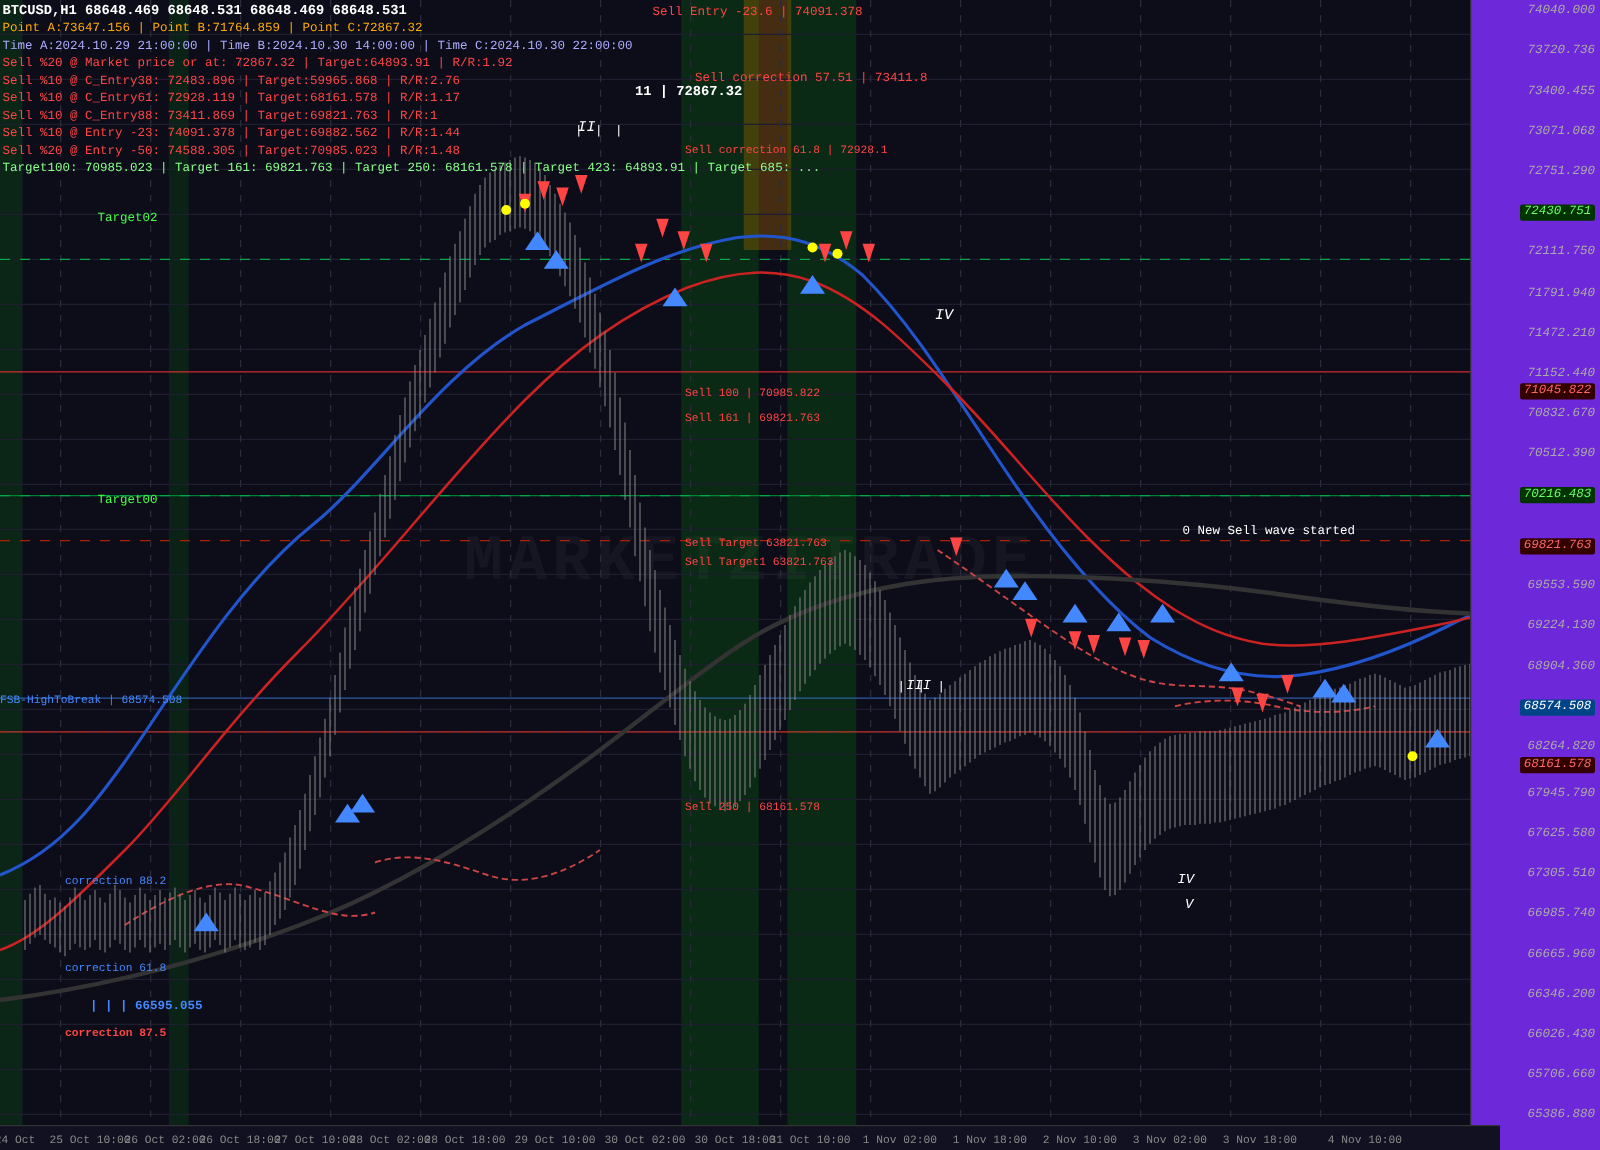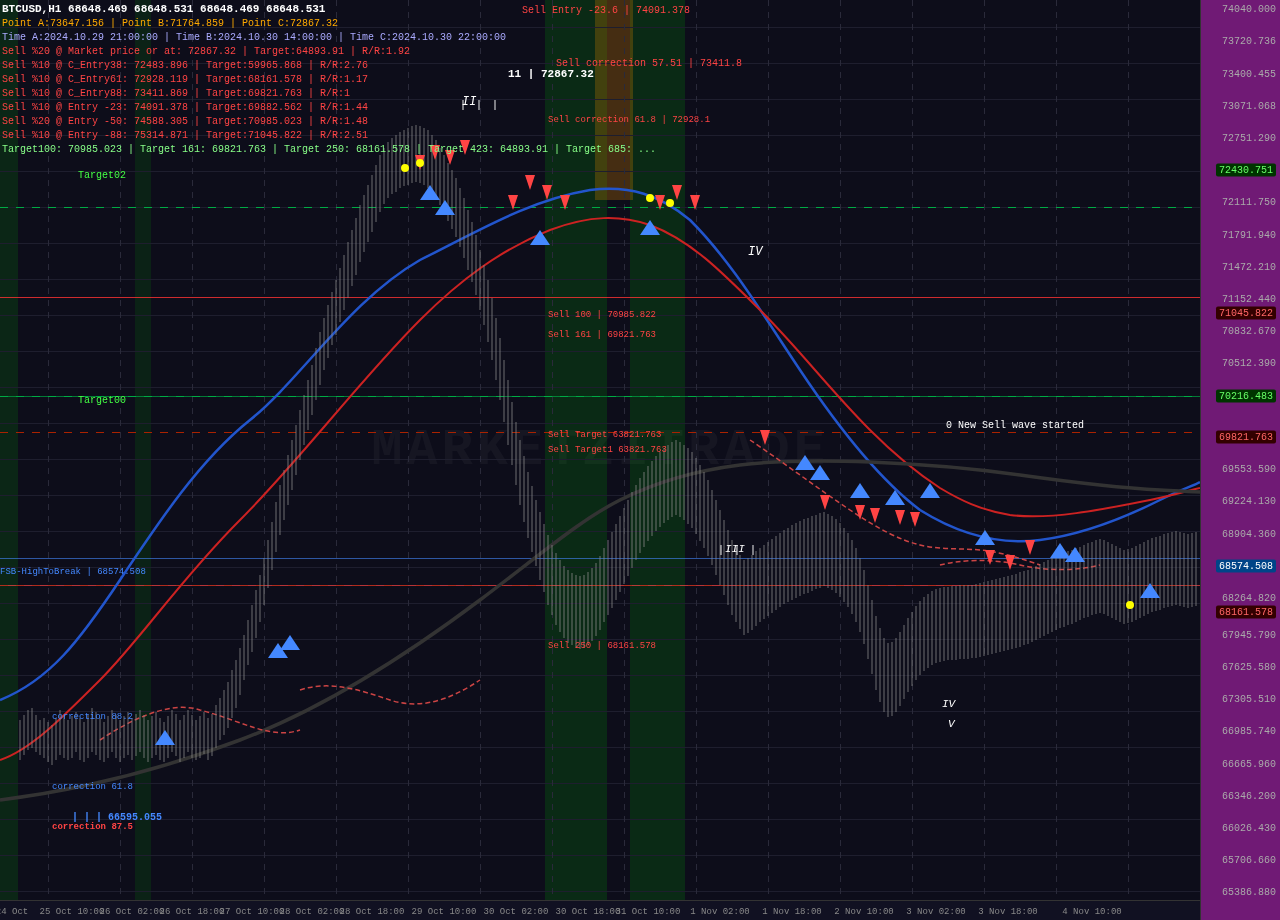--- a/index.html
+++ b/index.html
@@ -36,25 +36,26 @@
     }
     #info-panel .sell-line { color: #ff4444; }
     #info-panel .point-line { color: #ffaa00; }
     #info-panel .time-line { color: #aaaaff; }
     #info-panel .target-line { color: #88ff88; }
 
     #price-axis {
       position: absolute;
       right: 0;
       top: 0;
-      width: 80px;
+      width: 104px;
       height: 100%;
-      background: #701a75;
+      background: #6d28d9;
       border-left: 1px solid #333;
       z-index: 5;
+      font-style: italic;
     }
     .price-label {
       position: absolute;
       right: 4px;
       font-size: 10px;
       color: #aaa;
       transform: translateY(-50%);
     }
     .price-label.highlight-red {
       color: #ff6666;
@@ -140,21 +141,21 @@
 
     
     .chart-label {
       position: absolute;
       font-size: 10px;
       pointer-events: none;
       white-space: nowrap;
     }
     .label-red { color: #ff4444; }
     .label-green { color: #44ff44; }
-    .label-blue { color: #4488ff; margin-top: 12px; }
+    .label-blue { color: #4488ff; }
     .label-white { color: #ffffff; }
 
     
     #watermark {
       position: absolute;
       left: 50%;
       top: 50%;
       transform: translate(-50%, -50%);
       font-size: 52px;
       font-weight: bold;
@@ -716,17 +717,16 @@
       <span>BTCUSD,H1</span>&nbsp;<span>68648.469 68648.531 68648.469 68648.531</span>
     </div>
     <div class="point-line">Point A:73647.156 | Point B:71764.859 | Point C:72867.32</div>
     <div class="time-line">Time A:2024.10.29 21:00:00 | Time B:2024.10.30 14:00:00 | Time C:2024.10.30 22:00:00</div>
     <div class="sell-line">Sell %20 @ Market price or at: 72867.32 | Target:64893.91 | R/R:1.92</div>
     <div class="sell-line">Sell %10 @ C_Entry38: 72483.896 | Target:59965.868 | R/R:2.76</div>
     <div class="sell-line">Sell %10 @ C_Entry61: 72928.119 | Target:68161.578 | R/R:1.17</div>
     <div class="sell-line">Sell %10 @ C_Entry88: 73411.869 | Target:69821.763 | R/R:1</div>
     <div class="sell-line">Sell %10 @ Entry -23: 74091.378 | Target:69882.562 | R/R:1.44</div>
     <div class="sell-line">Sell %20 @ Entry -50: 74588.305 | Target:70985.023 | R/R:1.48</div>
-    <div class="sell-line">Sell %10 @ Entry -88: 75314.871 | Target:71045.822 | R/R:2.51</div>
     <div class="target-line">Target100: 70985.023 | Target 161: 69821.763 | Target 250: 68161.578 | Target 423: 64893.91 | Target 685: ...</div>
   </div>
 
 </div>
 
 </body></html>

